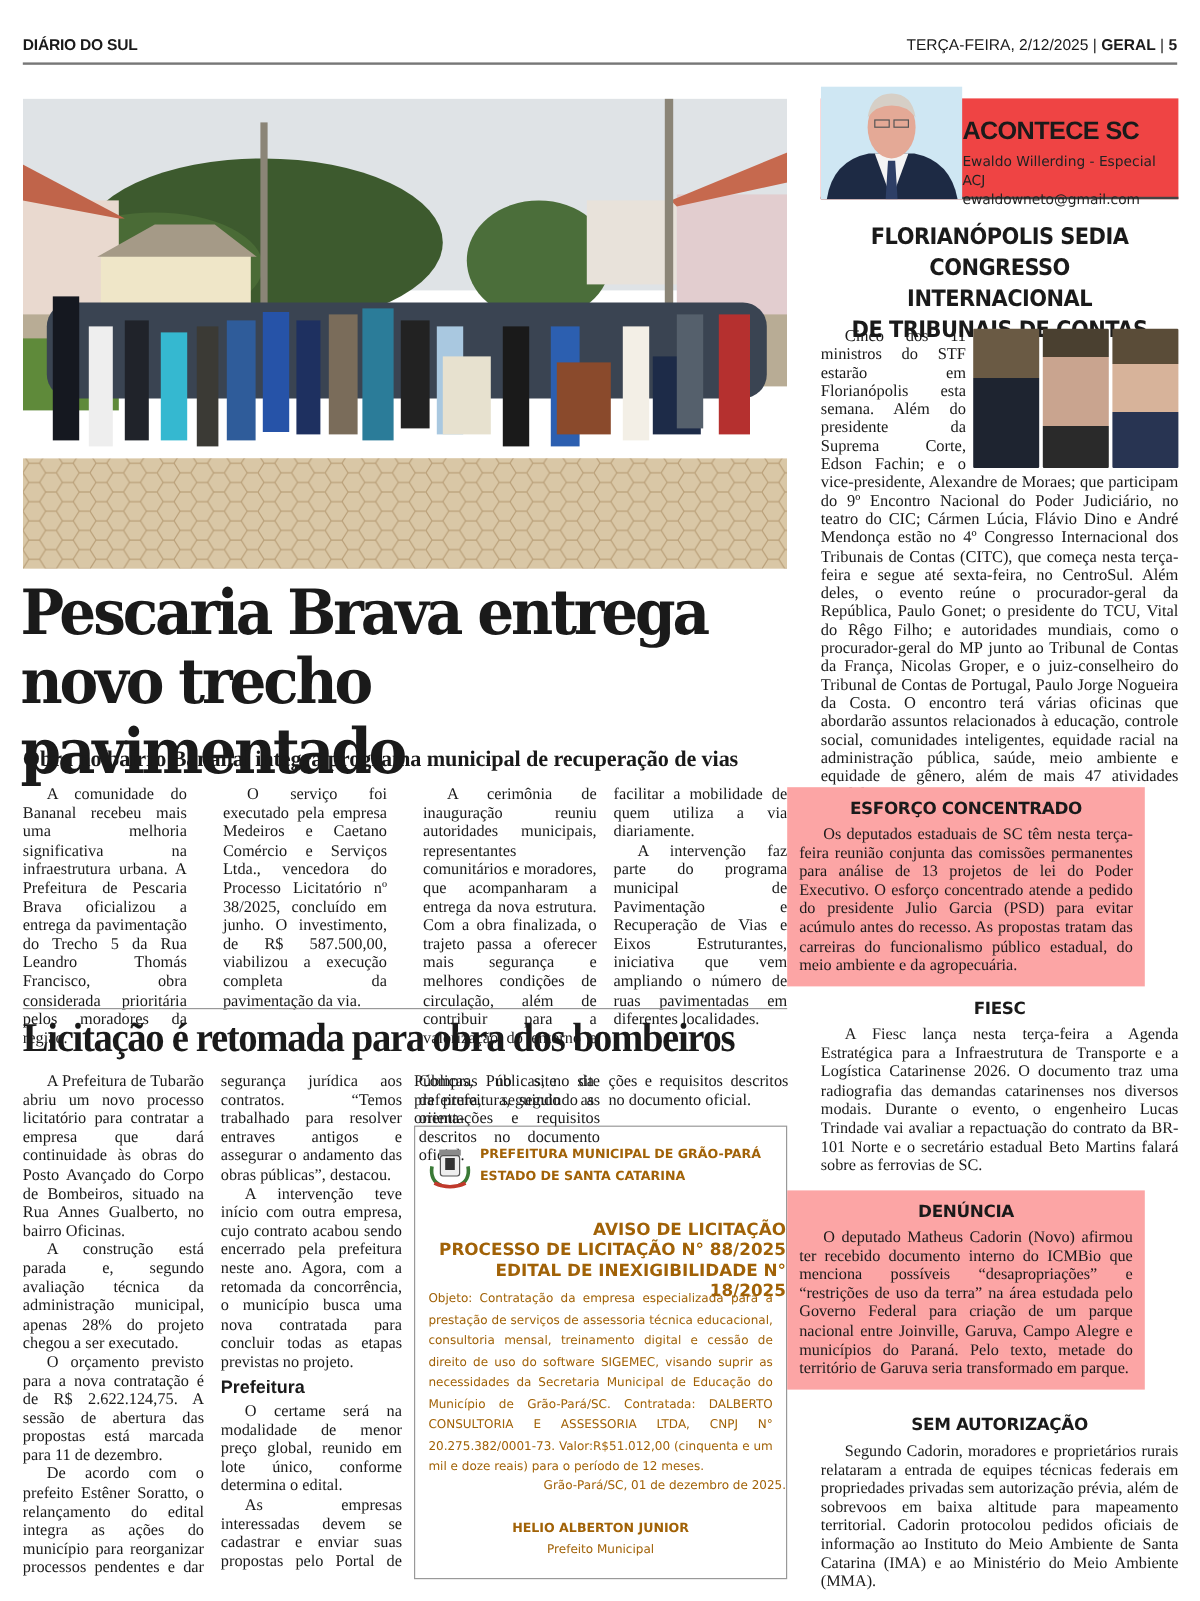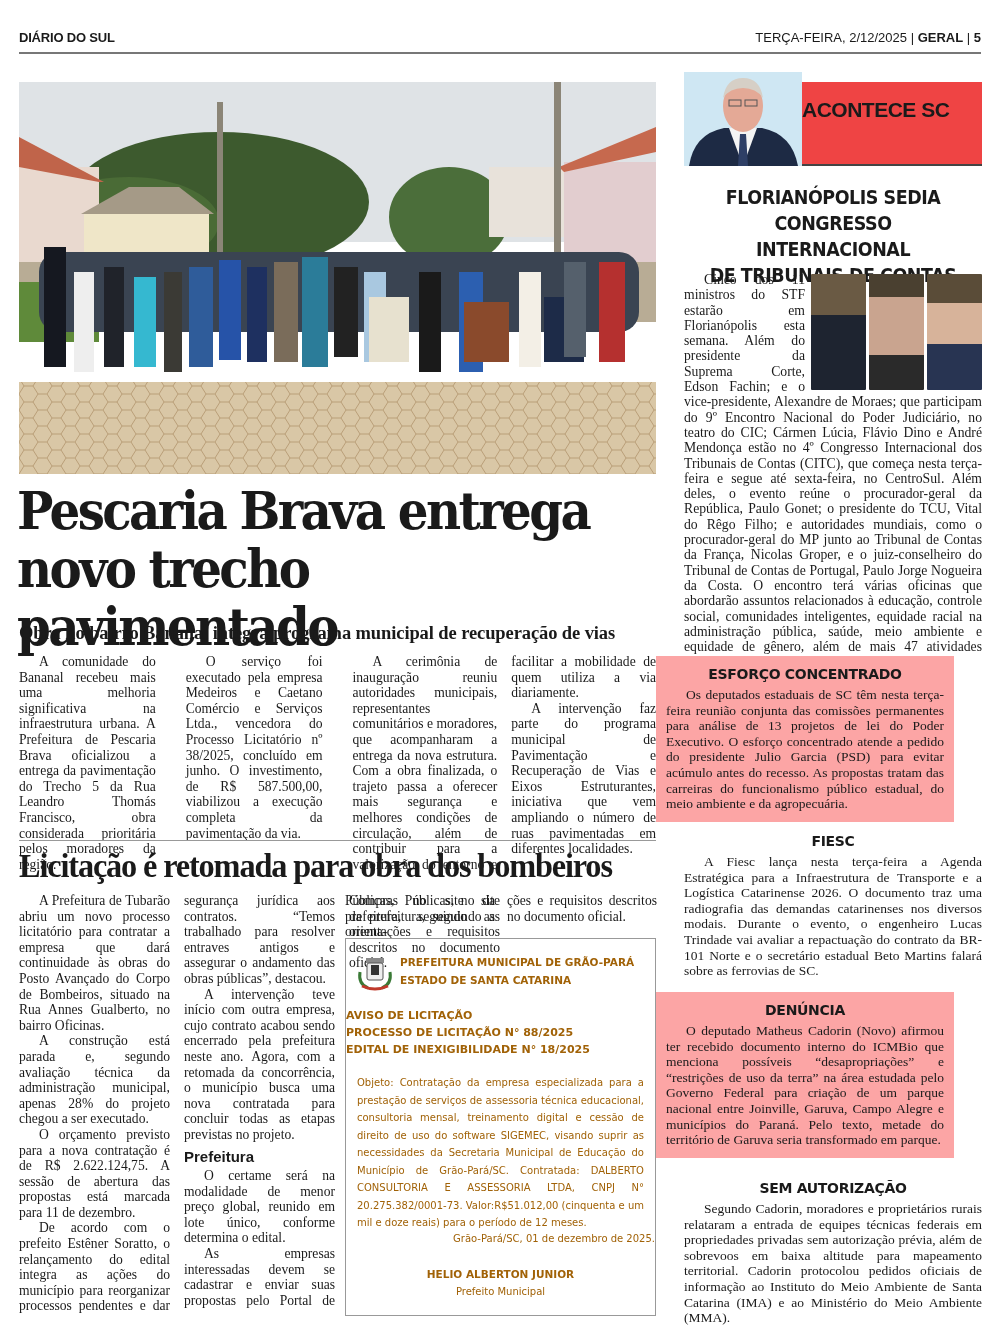--- a/index.html
+++ b/index.html
@@ -25,21 +25,21 @@
 
   .rule-mid { position: absolute; left: 19px; top: 840px; width: 637px; border-top: 1px solid #999; }
   .headline2 { position: absolute; left: 19px; top: 846px; width: 650px; font-family: "Liberation Serif", serif; font-size: 34px; line-height: 40px; letter-spacing: -1.2px; transform: scaleX(0.95); transform-origin: left top; }
   .modal-h { font-family: "Liberation Sans", sans-serif; font-weight: bold; font-size: 15px; margin: 6px 0 4px 0; text-indent: 0 !important; }
 
   .cols2b { position: absolute; left: 345px; top: 893px; width: 312px; display: grid; grid-template-columns: 1fr 1fr; column-gap: 12px; }
 
   .notice { position: absolute; left: 345px; top: 938px; width: 311px; height: 378px; border: 1px solid #999; font-family: "DejaVu Sans", sans-serif; color: #a16207; }
   .notice .crest { position: absolute; left: 10px; top: 13px; width: 38px; height: 40px; }
   .notice .org { position: absolute; left: 54px; top: 14px; font-weight: bold; font-size: 10.5px; line-height: 18px; }
-  .notice .titles { position: absolute; left: 0; right: 0; top: 68px; text-align: left; font-weight: bold; font-size: 11px; line-height: 17px; }
+  .notice .titles { position: absolute; left: 0; right: 0; top: 78px; text-align: right; font-weight: bold; font-size: 14px; line-height: 17px; }
   .notice .obj { position: absolute; left: 11px; right: 11px; top: 135px; font-size: 10px; line-height: 17.5px; text-align: justify; }
   .notice .place { position: absolute; left: 0; right: 0; top: 294px; text-align: right; font-size: 10px; }
   .notice .signer { position: absolute; left: 0; right: 0; top: 329px; text-align: center; font-weight: bold; font-size: 10.5px; }
   .notice .role { position: absolute; left: 0; right: 0; top: 347px; text-align: center; font-size: 10px; }
 
   
   .col-banner { position: absolute; left: 684px; top: 82px; width: 298px; height: 84px; background: #ef4444; border-bottom: 2px solid #444; }
   .col-banner .portrait { position: absolute; left: 0; top: -10px; width: 118px; height: 94px; overflow: hidden; }
   .col-banner .name { position: absolute; left: 118px; top: 16px; font-family: "Liberation Sans", sans-serif; font-weight: bold; font-size: 21px; letter-spacing: -0.5px; }
   .col-banner .author { position: absolute; left: 118px; top: 44px; font-family: "DejaVu Sans", sans-serif; font-size: 11.5px; line-height: 16px; color: #222; }
@@ -186,20 +186,24 @@
     <rect width="118" height="94" fill="#cfe7f3"></rect>
     <path d="M5 94 Q10 62 40 56 L78 56 Q108 62 114 94 Z" fill="#1d2a44"></path>
     <polygon points="45,56 59,94 73,56" fill="#f4f4f4"></polygon>
     <polygon points="56,62 62,62 64,94 54,94" fill="#2e3f66"></polygon>
     <ellipse cx="59" cy="34" rx="20" ry="26" fill="#e4a996"></ellipse>
     <path d="M39 26 Q42 6 59 6 Q76 6 79 26 Q72 16 59 16 Q46 16 39 26 Z" fill="#d6cfc6"></path>
     <rect x="45" y="28" width="12" height="6" fill="none" stroke="#555" stroke-width="1"></rect>
     <rect x="61" y="28" width="12" height="6" fill="none" stroke="#555" stroke-width="1"></rect>
   </svg>
   <div class="name">ACONTECE SC</div>
+  <div class="author">
+    <div>Ewaldo Willerding - Especial ACJ</div>
+    <div>ewaldowneto@gmail.com</div>
+  </div>
 </div>
 
 <h2 class="side-head">
   <div>FLORIANÓPOLIS SEDIA</div>
   <div>CONGRESSO INTERNACIONAL</div>
   <div>DE TRIBUNAIS DE CONTAS</div>
 </h2>
 
 <div class="side-body">
   <div class="ministers">

